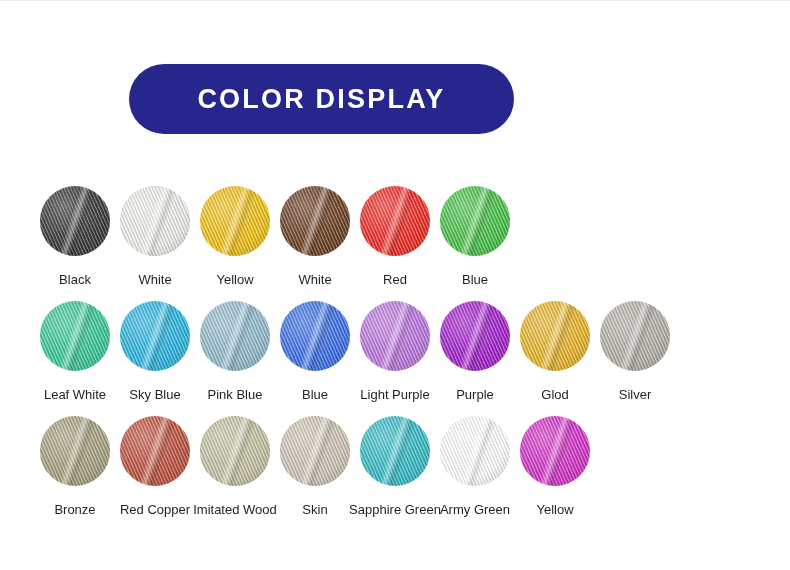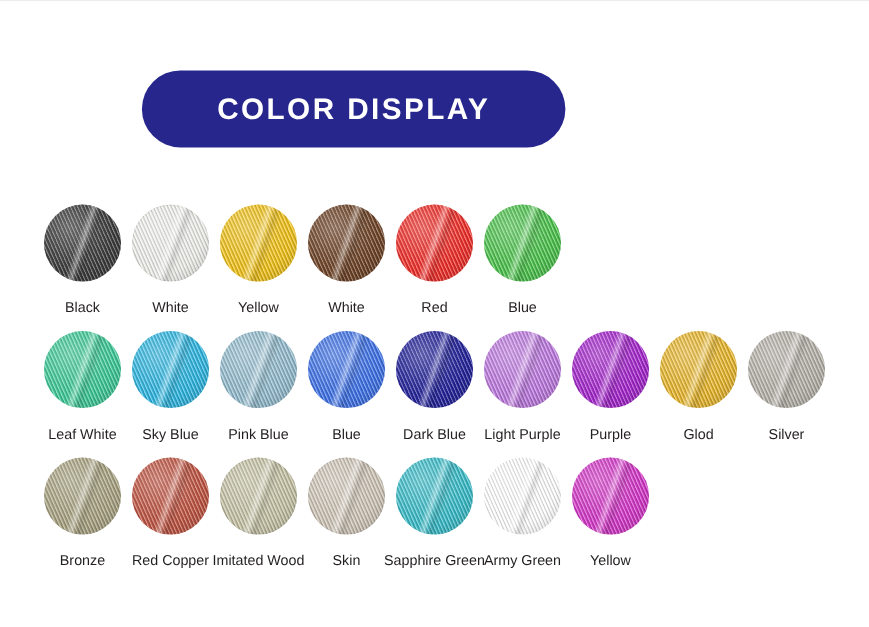--- a/index.html
+++ b/index.html
@@ -180,24 +180,20 @@
       </div>
       <div class="cell">
         <div class="swatch" style="--c: #94bcce;"></div>
         <div class="label">Pink Blue</div>
       </div>
       <div class="cell">
         <div class="swatch" style="--c: #3f72e6;"></div>
         <div class="label">Blue</div>
       </div>
       <div class="cell">
-        <div class="swatch" style="--c: #24239a;"></div>
-        <div class="label">Dark Blue</div>
-      </div>
-      <div class="cell">
         <div class="swatch" style="--c: #bd7adf;"></div>
         <div class="label">Light Purple</div>
       </div>
       <div class="cell">
         <div class="swatch" style="--c: #a426cc;"></div>
         <div class="label">Purple</div>
       </div>
       <div class="cell">
         <div class="swatch" style="--c: #e7b62e;"></div>
         <div class="label">Glod</div>

